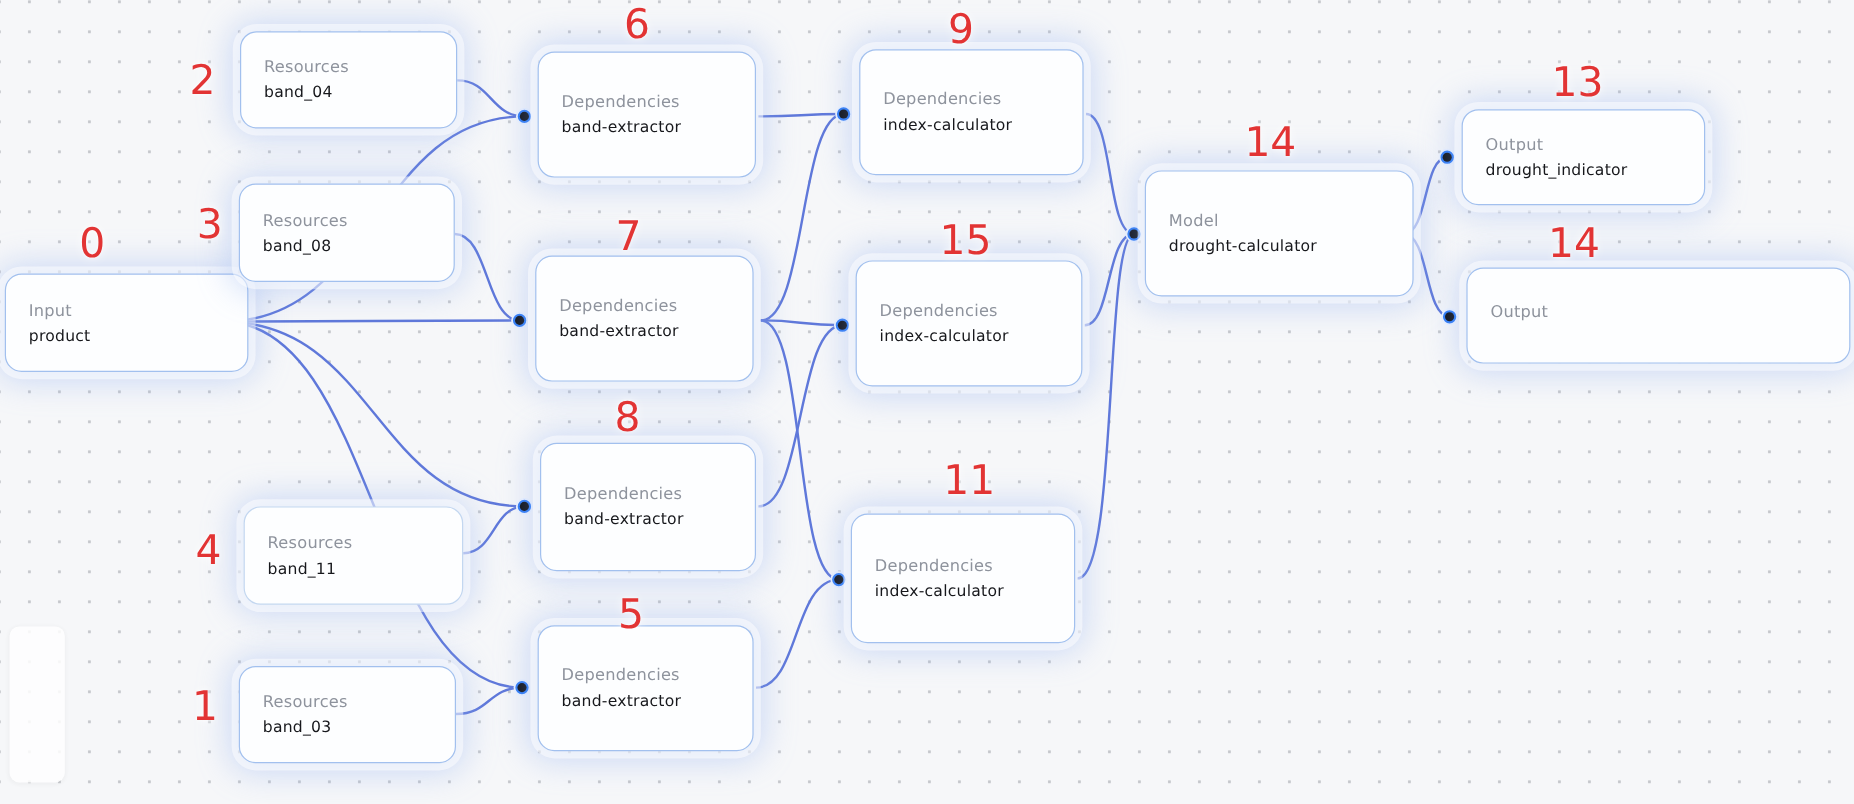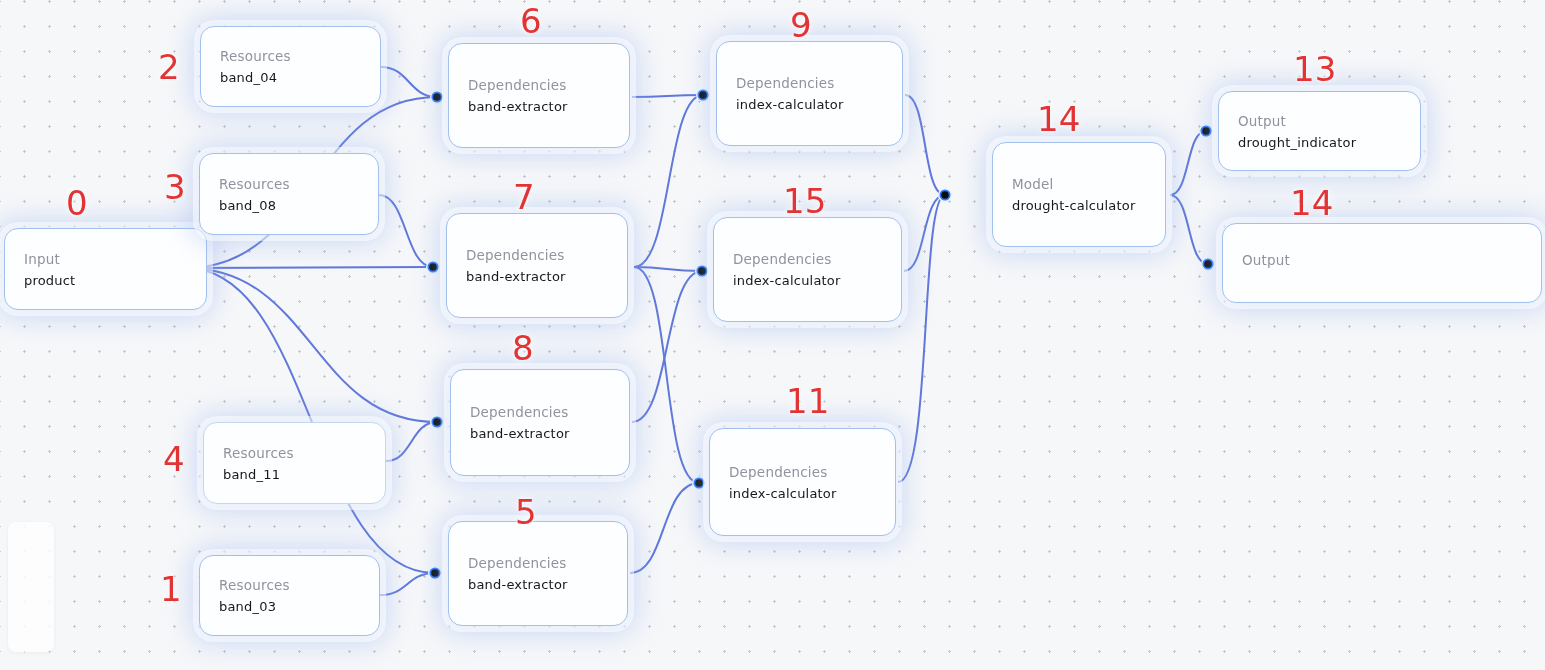--- a/index.html
+++ b/index.html
@@ -36,21 +36,21 @@
   #n2{left:200px;top:26px;width:181px;height:81px}
   #n3{left:199px;top:153px;width:180px;height:82px}
   #n4{left:203px;top:422px;width:183px;height:82px;border-color:#c3d7f0}
   #n5{left:448px;top:521px;width:180px;height:105px}
   #n6{left:448px;top:43px;width:182px;height:105px}
   #n7{left:446px;top:213px;width:182px;height:105px}
   #n8{left:450px;top:369px;width:180px;height:107px}
   #n9{left:716px;top:41px;width:187px;height:105px}
   #n10{left:713px;top:217px;width:189px;height:105px}
   #n11{left:709px;top:428px;width:187px;height:108px}
-  #n12{left:992px;top:142px;width:174px;height:105px}
+  #n12{left:954px;top:142px;width:224px;height:105px}
   #n13{left:1218px;top:91px;width:203px;height:80px}
   #n14{left:1222px;top:223px;width:320px;height:80px}
   #m0{left:66px;top:186px}   #m1{left:160px;top:572px}
   #m2{left:158px;top:50px}   #m3{left:164px;top:170px}
   #m4{left:163px;top:442px}  #m5{left:515px;top:495px}
   #m6{left:520px;top:4px}    #m7{left:513px;top:180px}
   #m8{left:512px;top:331px}  #m9{left:790px;top:8px}
   #m10{left:783px;top:184px} #m11{left:786px;top:384px}
   #m12{left:1037px;top:102px}#m13{left:1293px;top:52px}
   #m14{left:1290px;top:186px}

